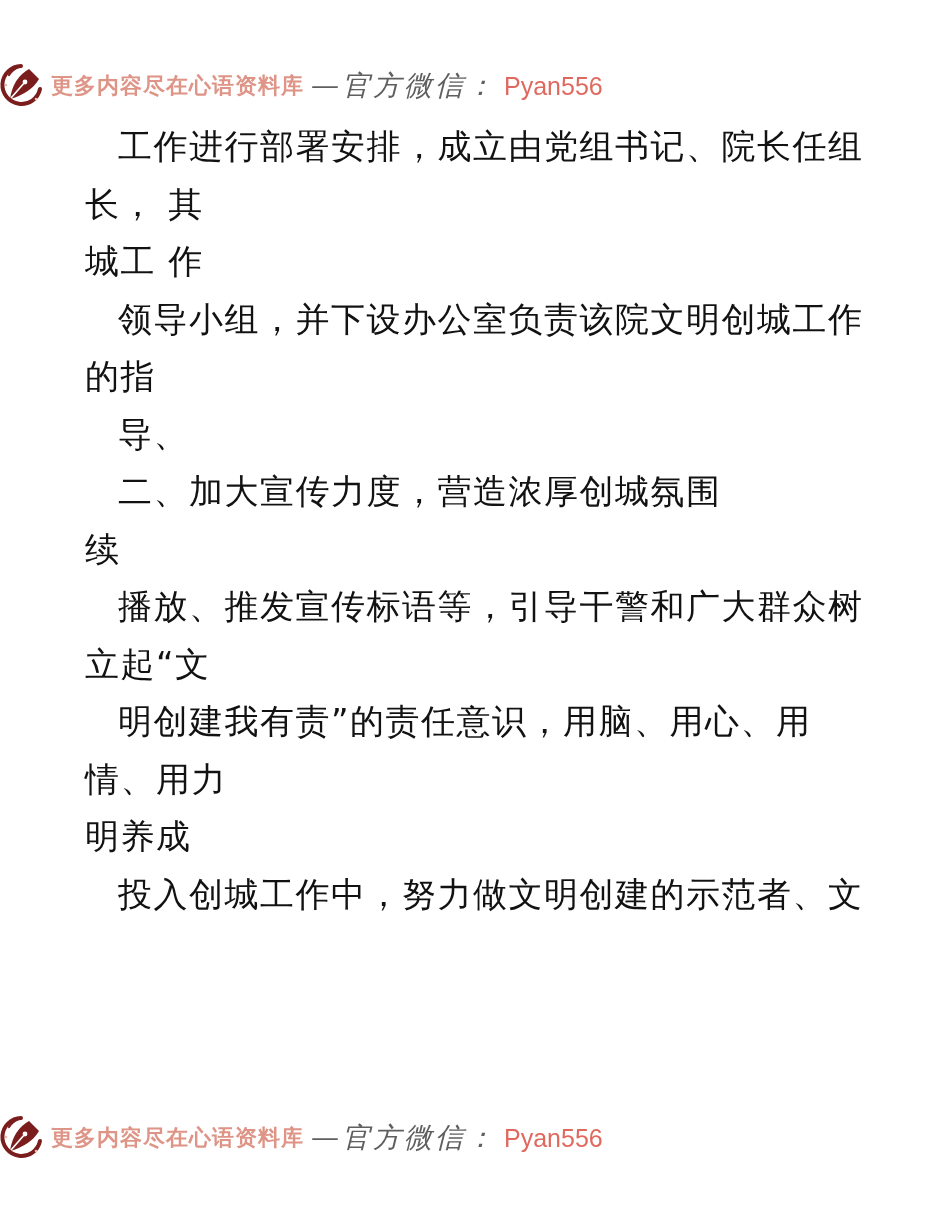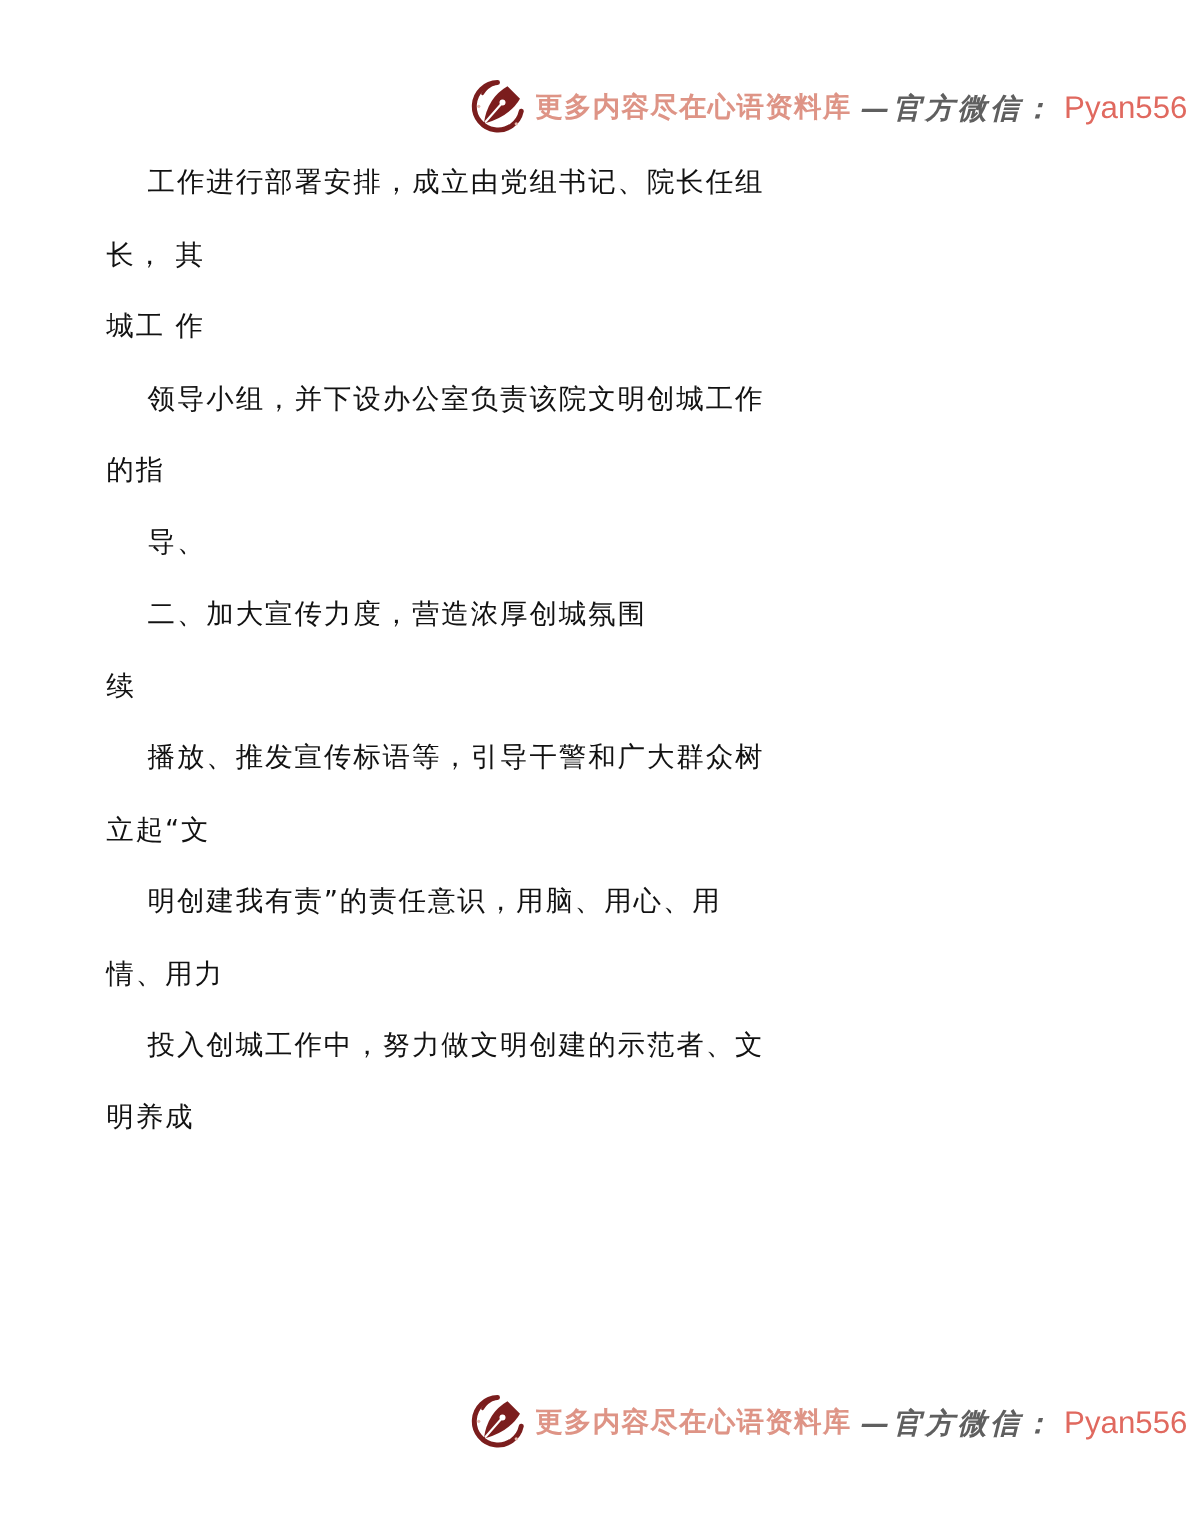--- a/index.html
+++ b/index.html
@@ -2,41 +2,41 @@
 <html style="--page-bg: #ffffff; --brand: #de9486; --label: #5f5f5f; --account: #e0695f; --logo: #7b1d1d; --body-text: #121212;"><head>
 <meta charset="utf-8">
 <style>
   html,body { margin:0; padding:0; background:#ffffff; }
   .page {
     position:relative; width:950px; height:1230px; background:var(--page-bg,#fff);
     overflow:hidden; font-family:"DejaVu Sans", sans-serif;
   }
   .watermark {
     position:absolute; left:0; width:100%;
-    display:flex; justify-content:flex-end; align-items:center; gap:7px;
+    display:flex; justify-content:flex-start; align-items:center; gap:7px;
   }
   .watermark.header { top:62px; }
   .watermark.footer { top:1114px; }
   .logo { display:block; }
   .logo svg { width:44px; height:48px; display:block; }
   .brand {
     color:var(--brand,#de9486); font-size:22px; font-weight:bold;
     font-family:"DejaVu Serif", serif; letter-spacing:1px;
   }
   .label {
-    color:var(--label,#5f5f5f); font-size:23px; font-style:italic;
-    font-family:"DejaVu Serif", serif; letter-spacing:3px; font-weight:bold;
+    color:var(--label,#5f5f5f); font-size:28px; font-style:italic;
+    font-family:"DejaVu Serif", serif; letter-spacing:3px; font-weight:normal;
   }
   .account {
     color:var(--account,#e0695f); font-size:25px;
     font-family:"Liberation Sans", sans-serif;
   }
   .body-text {
     position:absolute; top:118px; left:85px; right:55px;
-    color:var(--body-text,#111); font-size:22px; letter-spacing:1.5px;
+    color:var(--body-text,#111); font-size:34px; letter-spacing:1.5px;
   }
   .line { height:57.5px; line-height:57.5px; white-space:pre; }
   .line.indent { padding-left:33px; }
 </style>
 </head>
 <body>
 
 <div class="page">
 
   <div class="watermark header">
@@ -62,22 +62,22 @@
       <div class="line">城工 作</div>
       <div class="line indent">领导小组，并下设办公室负责该院文明创城工作</div>
       <div class="line">的指</div>
       <div class="line indent">导、</div>
       <div class="line indent">二、加大宣传力度，营造浓厚创城氛围</div>
       <div class="line">续</div>
       <div class="line indent">播放、推发宣传标语等，引导干警和广大群众树</div>
       <div class="line">立起“文</div>
       <div class="line indent">明创建我有责”的责任意识，用脑、用心、用</div>
       <div class="line">情、用力</div>
+      <div class="line">明养成</div>
       <div class="line indent">投入创城工作中，努力做文明创建的示范者、文</div>
-      <div class="line">明养成</div>
     </div>
 
   <div class="watermark footer">
     <span class="logo">
       <svg viewBox="0 0 44 46" xmlns="http://www.w3.org/2000/svg">
         <path d="M21 3 A19 19 0 1 0 40 26" fill="none" stroke="#7b1d1d" stroke-width="4" stroke-linecap="round" class="logo-stroke"></path>
         <path d="M9 12 A19 19 0 0 1 19 4" fill="none" stroke="#7b1d1d" stroke-width="2.2" stroke-linecap="round" class="logo-stroke"></path>
         <path d="M29 6 L39 16 Q31 30 10 36 Q13 15 29 6 Z" fill="#7b1d1d" class="logo-fill"></path>
         <line x1="11" y1="35" x2="25" y2="19" stroke="#ffffff" stroke-width="1.6"></line>
         <circle cx="25" cy="19" r="2.4" fill="#ffffff"></circle>

